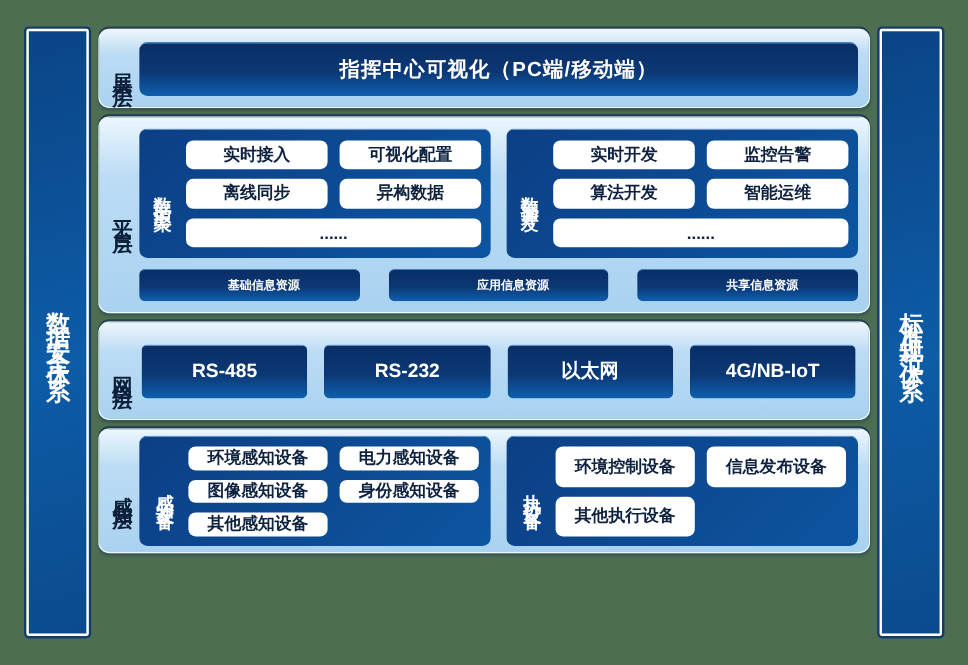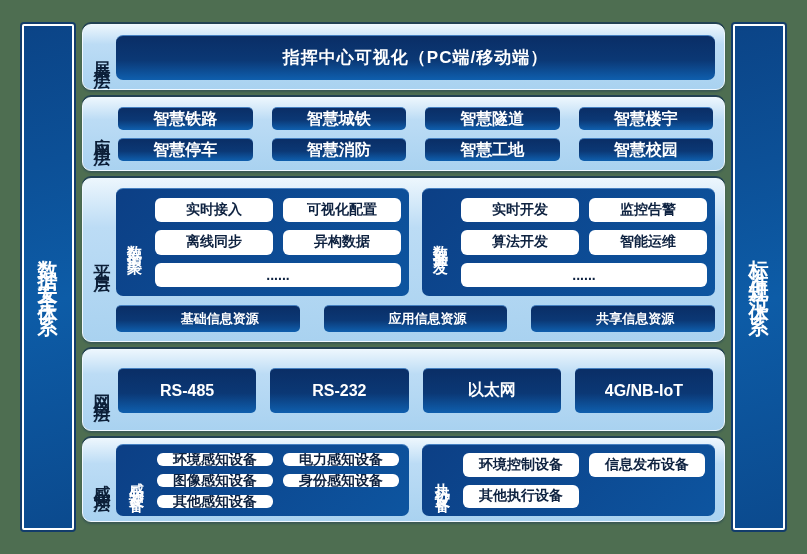--- a/index.html
+++ b/index.html
@@ -96,67 +96,52 @@
   }
   .white-box{
     background:#ffffff;border-radius:6px;
     color:#0e2240;font-weight:bold;font-size:14px;
     display:flex;align-items:center;justify-content:center;
     text-align:center;white-space:nowrap;overflow:hidden;
   }
   .span2{grid-column:1 / span 2;}
   
   .res-row{flex:0 0 27px;display:flex;gap:24px;}
-  .res-row .navy{flex:1;font-size:13px;padding-left:24px;}
+  .res-row .navy{flex:1;font-size:10px;padding-left:24px;}
   
   .net-row{flex:1;display:flex;gap:14px;align-items:center;padding:4px 2px;}
   .net-row .navy{flex:1;height:44px;font-size:16px;}
   
   .p-perception .group{padding:8px 10px;}
   .p-perception .white-box{font-size:14px;}
   
   .p-display{height:66px;}
   .p-application{height:74px;}
   .p-platform{height:164px;}
   .p-network{height:82px;}
-  .p-perception{height:84px;}
+  .p-perception{height:104px;}
 </style>
 </head>
 <body>
 
 <div class="frame">
 
   <div class="pillar">
     <span class="pillar-text">数据安全体系</span>
   </div>
 
   <div class="center">
 
     <div class="panel p-display">
       <div class="layer-label">展示层</div>
       <div class="panel-content">
         <div class="navy display-box">指挥中心可视化（PC端/移动端）</div>
       </div>
     </div>
 
-    <div class="panel p-application">
-      <div class="layer-label">应用层</div>
-      <div class="panel-content">
-        <div class="app-grid">
-          <div class="navy">智慧铁路</div>
-          <div class="navy">智慧城铁</div>
-          <div class="navy">智慧隧道</div>
-          <div class="navy">智慧楼宇</div>
-          <div class="navy">智慧停车</div>
-          <div class="navy">智慧消防</div>
-          <div class="navy">智慧工地</div>
-          <div class="navy">智慧校园</div>
-        </div>
-      </div>
-    </div>
 
     <div class="panel p-platform">
       <div class="layer-label">平台层</div>
       <div class="panel-content">
         <div class="stack-col">
           <div class="group-row">
 
             <div class="group">
               <div class="group-label">数据汇聚</div>
               <div class="group-grid">

